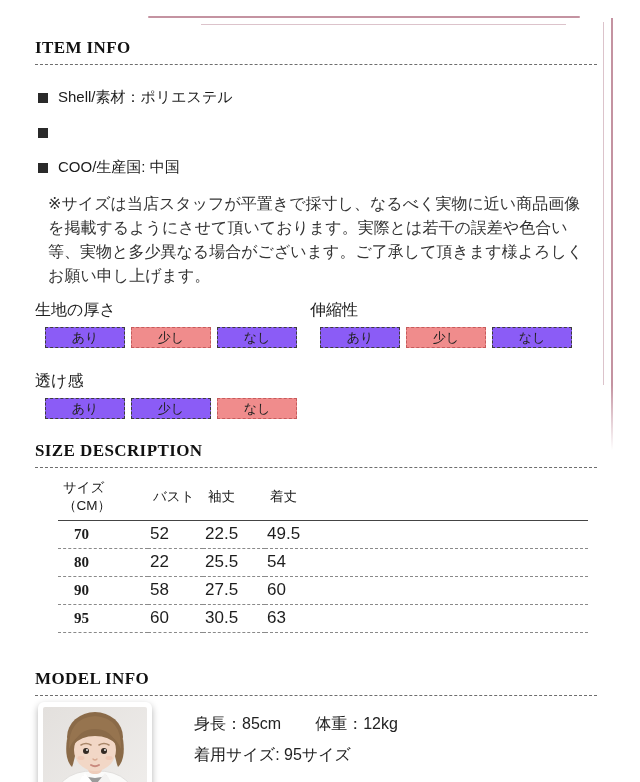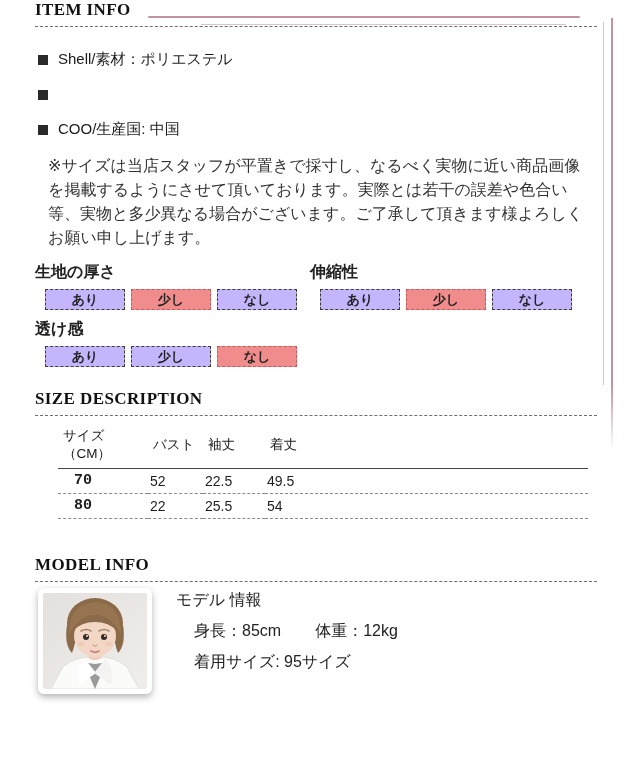--- a/index.html
+++ b/index.html
@@ -18,62 +18,62 @@
   .right-line-2 { left: 611px; top: 18px; width: 2px; height: 432px;
     background: linear-gradient(#c493a1 85%, rgba(196,147,161,0)); }
 
   .content { padding: 0 35px; position: relative; }
 
   h2.section-title {
     font-family: "Liberation Serif", "DejaVu Serif", serif;
     font-size: 17px; font-weight: bold; color: #111; letter-spacing: 0.4px;
     padding-bottom: 6px; border-bottom: 1px dashed #6e6e6e; width: 562px;
   }
-  .title-item { }
+  .title-item { margin-top: 38px; }
   .title-size { margin-top: 22px; }
   .title-model { margin-top: 36px; }
 
   
   ul.bullets { list-style: none; margin-top: 22px; }
   ul.bullets li { display: flex; align-items: center; height: 21px; margin-bottom: 14px; font-size: 15px; color: #1b1b1b; }
   .sq { width: 10px; height: 10px; background: #2a2a2a; display: inline-block; margin: 0 10px 0 3px; flex: 0 0 auto; }
 
   .disclaimer {
     margin: 2px 0 0 13px; width: 548px;
     font-size: 16px; line-height: 24px; color: #333;
   }
 
   
-  .attrs { display: flex; margin-top: 12px; font-weight: bold; }
+  .attrs { display: flex; margin-top: 12px; }
   .attr-col-left { width: 275px; }
   .attr-label { font-size: 16px; color: #222; height: 22px; }
   .attr-options { display: flex; gap: 6px; margin: 5px 0 0 10px; }
-  .attr-group + .attr-group { margin-top: 9px; }
+  .attr-group + .attr-group { margin-top: 23px; }
   .opt {
     width: 80px; height: 21px; line-height: 19px; text-align: center;
-    font-size: 13px; color: #222; background: #c4b5fd;
+    font-size: 13px; color: #222; background: #8b5cf6;
     border: 1px dashed #3c3c3c; display: inline-block;
   }
   .opt.selected { background: #f08c8c; border-color: #c65b5b; }
 
   
   table.size-table { border-collapse: collapse; margin: 8px 0 0 23px; width: 530px; table-layout: fixed; }
   table.size-table col.c1 { width: 90px; }
   table.size-table col.c2 { width: 55px; }
   table.size-table col.c3 { width: 62px; }
   table.size-table th {
     font-size: 13.5px; font-weight: normal; color: #1a1a1a; text-align: left;
     padding: 3px 0 5px 5px; border-bottom: 1px solid #444;
   }
   table.size-table td {
-    font-size: 14px; color: #1d1d1d; text-align: left;
+    font-size: 17px; color: #1d1d1d; text-align: left;
     padding: 3px 0 4px 2px; height: 24px; border-bottom: 1px dashed #8a8a8a;
   }
   table.size-table td.size-num {
-    font-family: Liberation Mono, monospace;
+    font-family: Liberation Serif, serif;
     font-weight: bold; font-size: 15px; padding-left: 16px;
   }
 
   
   .model-row { display: flex; margin-top: 6px; align-items: flex-start; }
   .photo-frame {
     width: 114px; height: 106px; background: #fff; border-radius: 6px;
     padding: 5px; box-shadow: 0 3px 7px rgba(0,0,0,0.3); margin-left: 3px;
     flex: 0 0 auto;
   }
@@ -164,20 +164,32 @@
         <td>52</td>
         <td>22.5</td>
         <td>49.5</td>
       </tr>
       <tr>
         <td class="size-num">80</td>
         <td>22</td>
         <td>25.5</td>
         <td>54</td>
       </tr>
+      <tr>
+        <td class="size-num">90</td>
+        <td>58</td>
+        <td>27.5</td>
+        <td>60</td>
+      </tr>
+      <tr>
+        <td class="size-num">95</td>
+        <td>60</td>
+        <td>30.5</td>
+        <td>63</td>
+      </tr>
     </tbody>
   </table>
 
   <h2 class="section-title title-model">MODEL INFO</h2>
 
   <div class="model-row">
     <div class="photo-frame">
       <svg width="104" height="96" viewBox="0 0 104 96" xmlns="http://www.w3.org/2000/svg">
         <defs>
           <linearGradient id="bgGrad" x1="0" y1="0" x2="1" y2="1">
@@ -215,21 +227,20 @@
 
         <path d="M50,52 Q52,54 54,52" stroke="#d9ab92" stroke-width="1.4" fill="none" stroke-linecap="round"></path>
 
         <path d="M48,58 Q52,60.5 56,58" stroke="#c98a7e" stroke-width="2" fill="none" stroke-linecap="round"></path>
 
         <ellipse cx="38" cy="51" rx="3.5" ry="2" fill="#eec0ab" opacity="0.55"></ellipse>
         <ellipse cx="66" cy="51" rx="3.5" ry="2" fill="#eec0ab" opacity="0.55"></ellipse>
       </svg>
     </div>
     <div class="model-text">
-      <div>モデル 情報</div>
       <div class="model-line">
         <span>身長：85cm</span><span class="w-gap"></span><span>体重：12kg</span>
       </div>
       <div class="model-line">着用サイズ: 95サイズ</div>
     </div>
   </div>
 
 </div>
 
 </body></html>

